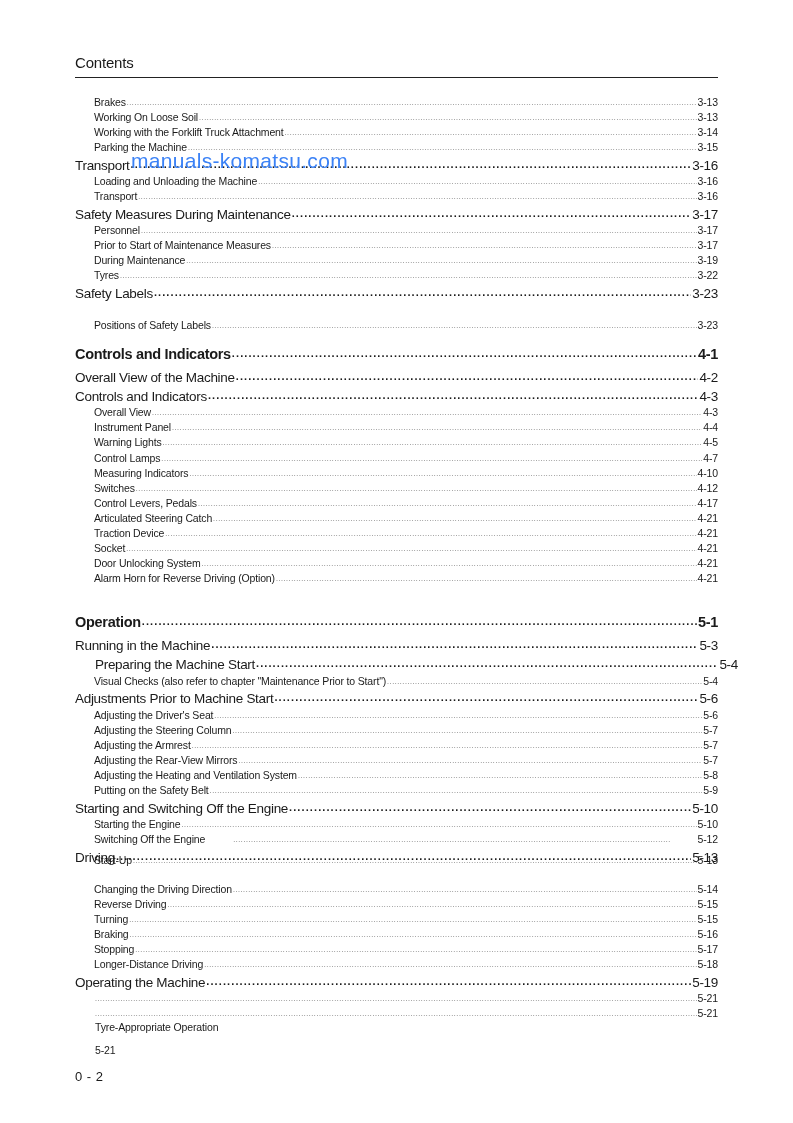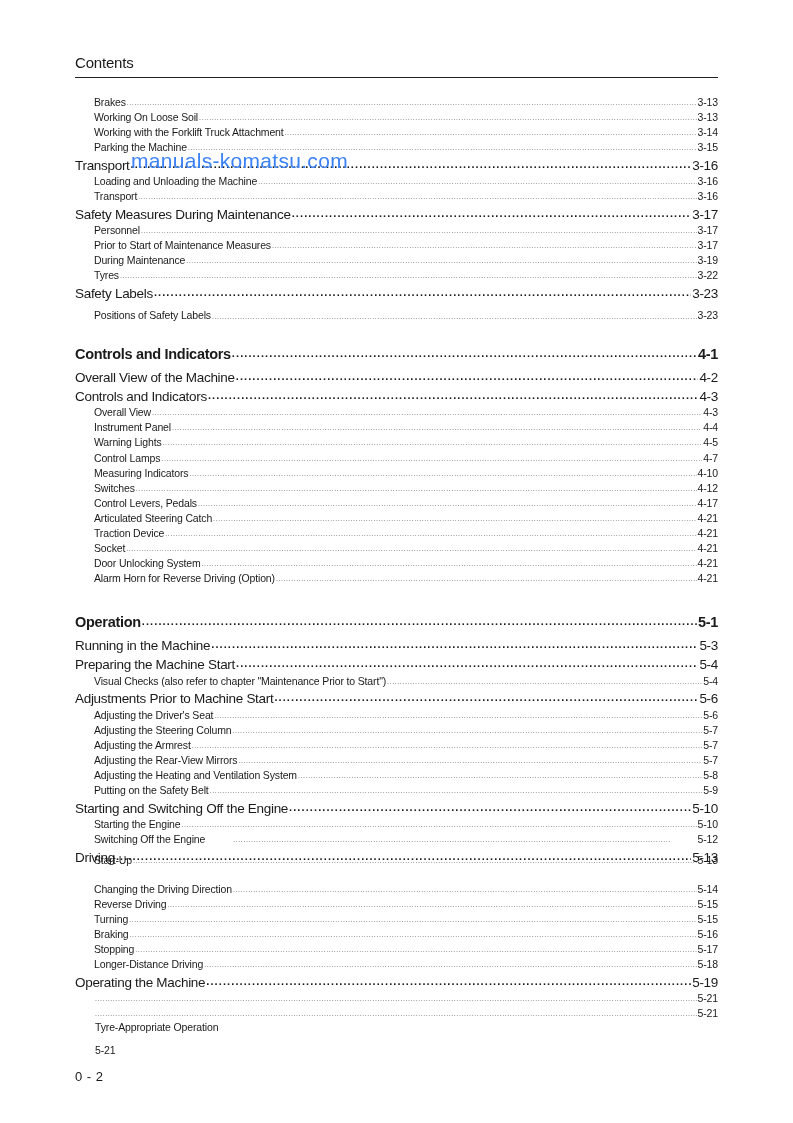--- a/index.html
+++ b/index.html
@@ -87,21 +87,21 @@
     <div class="entry sub" style="top: 268px;">
       <span class="label">Tyres</span>
       <span class="dots"></span>
       <span class="page">3-22</span>
     </div>
     <div class="entry sec" style="top: 284px;">
       <span class="label">Safety Labels</span>
       <span class="dots"></span>
       <span class="page">3-23</span>
     </div>
-    <div class="entry sub" style="top: 309px; align-items: center;">
+    <div class="entry sub" style="top: 318px;">
       <span class="label">Positions of Safety Labels</span>
       <span class="dots"></span>
       <span class="page">3-23</span>
     </div>
     <div class="entry chap" style="top: 344px;">
       <span class="label">Controls and Indicators</span>
       <span class="dots"></span>
       <span class="page">4-1</span>
     </div>
     <div class="entry sec" style="top: 368px;">
@@ -177,21 +177,21 @@
     <div class="entry chap" style="top: 612px;">
       <span class="label">Operation</span>
       <span class="dots"></span>
       <span class="page">5-1</span>
     </div>
     <div class="entry sec" style="top: 636px;">
       <span class="label">Running in the Machine</span>
       <span class="dots"></span>
       <span class="page">5-3</span>
     </div>
-    <div class="entry sec" style="top: 655px;">
+    <div class="entry sec" style="top: 655px; margin-left: 20px;">
       <span class="label">Preparing the Machine Start</span>
       <span class="dots"></span>
       <span class="page">5-4</span>
     </div>
     <div class="entry sub" style="top: 674px;">
       <span class="label">Visual Checks (also refer to chapter "Maintenance Prior to Start")</span>
       <span class="dots"></span>
       <span class="page">5-4</span>
     </div>
     <div class="entry sec" style="top: 689px;">

